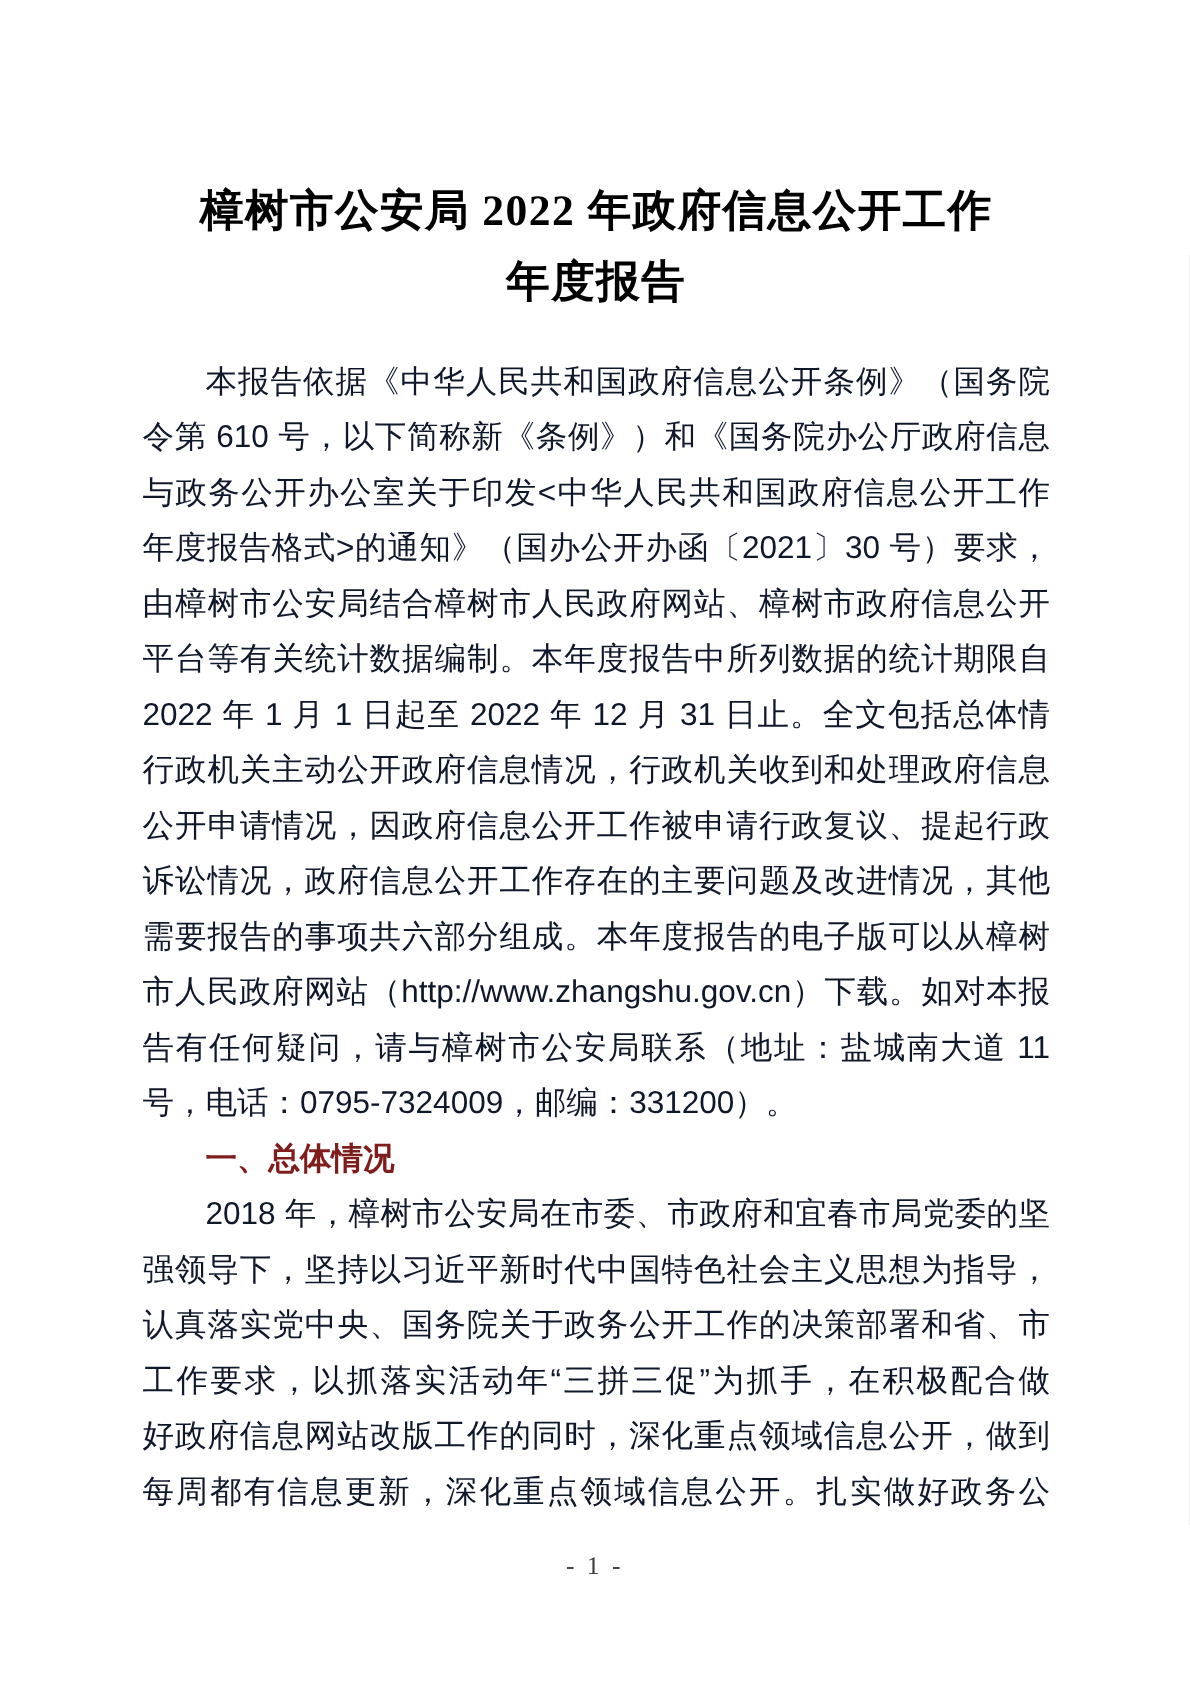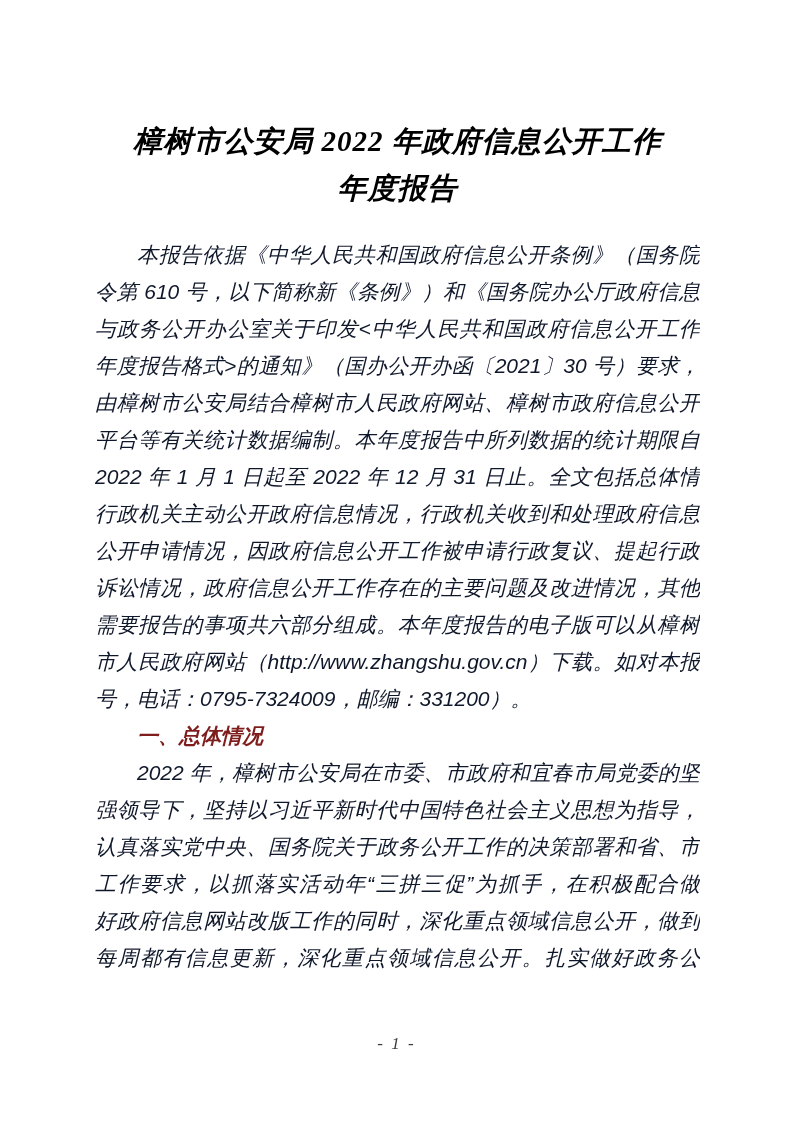--- a/index.html
+++ b/index.html
@@ -1,15 +1,15 @@
 <!DOCTYPE html>
 <html><head>
 <meta charset="utf-8">
 <style>
-  * { margin: 0; padding: 0; box-sizing: border-box; font-style: italic; }
+  * { margin: 0; padding: 0; box-sizing: border-box; }
   html, body { background: #e8e8e8; }
   body { display: flex; justify-content: center; }
 
   .page {
     position: relative;
     width: 793px;
     height: 1122px;
     background: #ffffff;
     color: #111111;
     overflow: hidden;
@@ -86,23 +86,24 @@
         <div class="line">与政务公开办公室关于印发&lt;中华人民共和国政府信息公开工作</div>
         <div class="line">年度报告格式&gt;的通知》（国办公开办函〔2021〕30 号）要求，</div>
         <div class="line">由樟树市公安局结合樟树市人民政府网站、樟树市政府信息公开</div>
         <div class="line">平台等有关统计数据编制。本年度报告中所列数据的统计期限自</div>
         <div class="line">2022 年 1 月 1 日起至 2022 年 12 月 31 日止。全文包括总体情况，</div>
         <div class="line">行政机关主动公开政府信息情况，行政机关收到和处理政府信息</div>
         <div class="line">公开申请情况，因政府信息公开工作被申请行政复议、提起行政</div>
         <div class="line">诉讼情况，政府信息公开工作存在的主要问题及改进情况，其他</div>
         <div class="line">需要报告的事项共六部分组成。本年度报告的电子版可以从樟树</div>
         <div class="line">市人民政府网站（http://www.zhangshu.gov.cn）下载。如对本报</div>
+        <div class="line">告有任何疑问，请与樟树市公安局联系（地址：盐城南大道 11</div>
         <div class="line no-justify">号，电话：0795-7324009，邮编：331200）。</div>
         <div class="line heading indent no-justify">一、总体情况</div>
-        <div class="line indent">2022 年，樟树市公安局在市委、市政府和宜春市局党委的坚</div>
+        <div class="line indent">2018 年，樟树市公安局在市委、市政府和宜春市局党委的坚</div>
         <div class="line">强领导下，坚持以习近平新时代中国特色社会主义思想为指导，</div>
         <div class="line">认真落实党中央、国务院关于政务公开工作的决策部署和省、市</div>
         <div class="line">工作要求，以抓落实活动年“三拼三促”为抓手，在积极配合做</div>
         <div class="line">好政府信息网站改版工作的同时，深化重点领域信息公开，做到</div>
         <div class="line">每周都有信息更新，深化重点领域信息公开。扎实做好政务公</div>
       </div>
 
   </div>
 
   <div class="page-footer">- 1 -</div>

